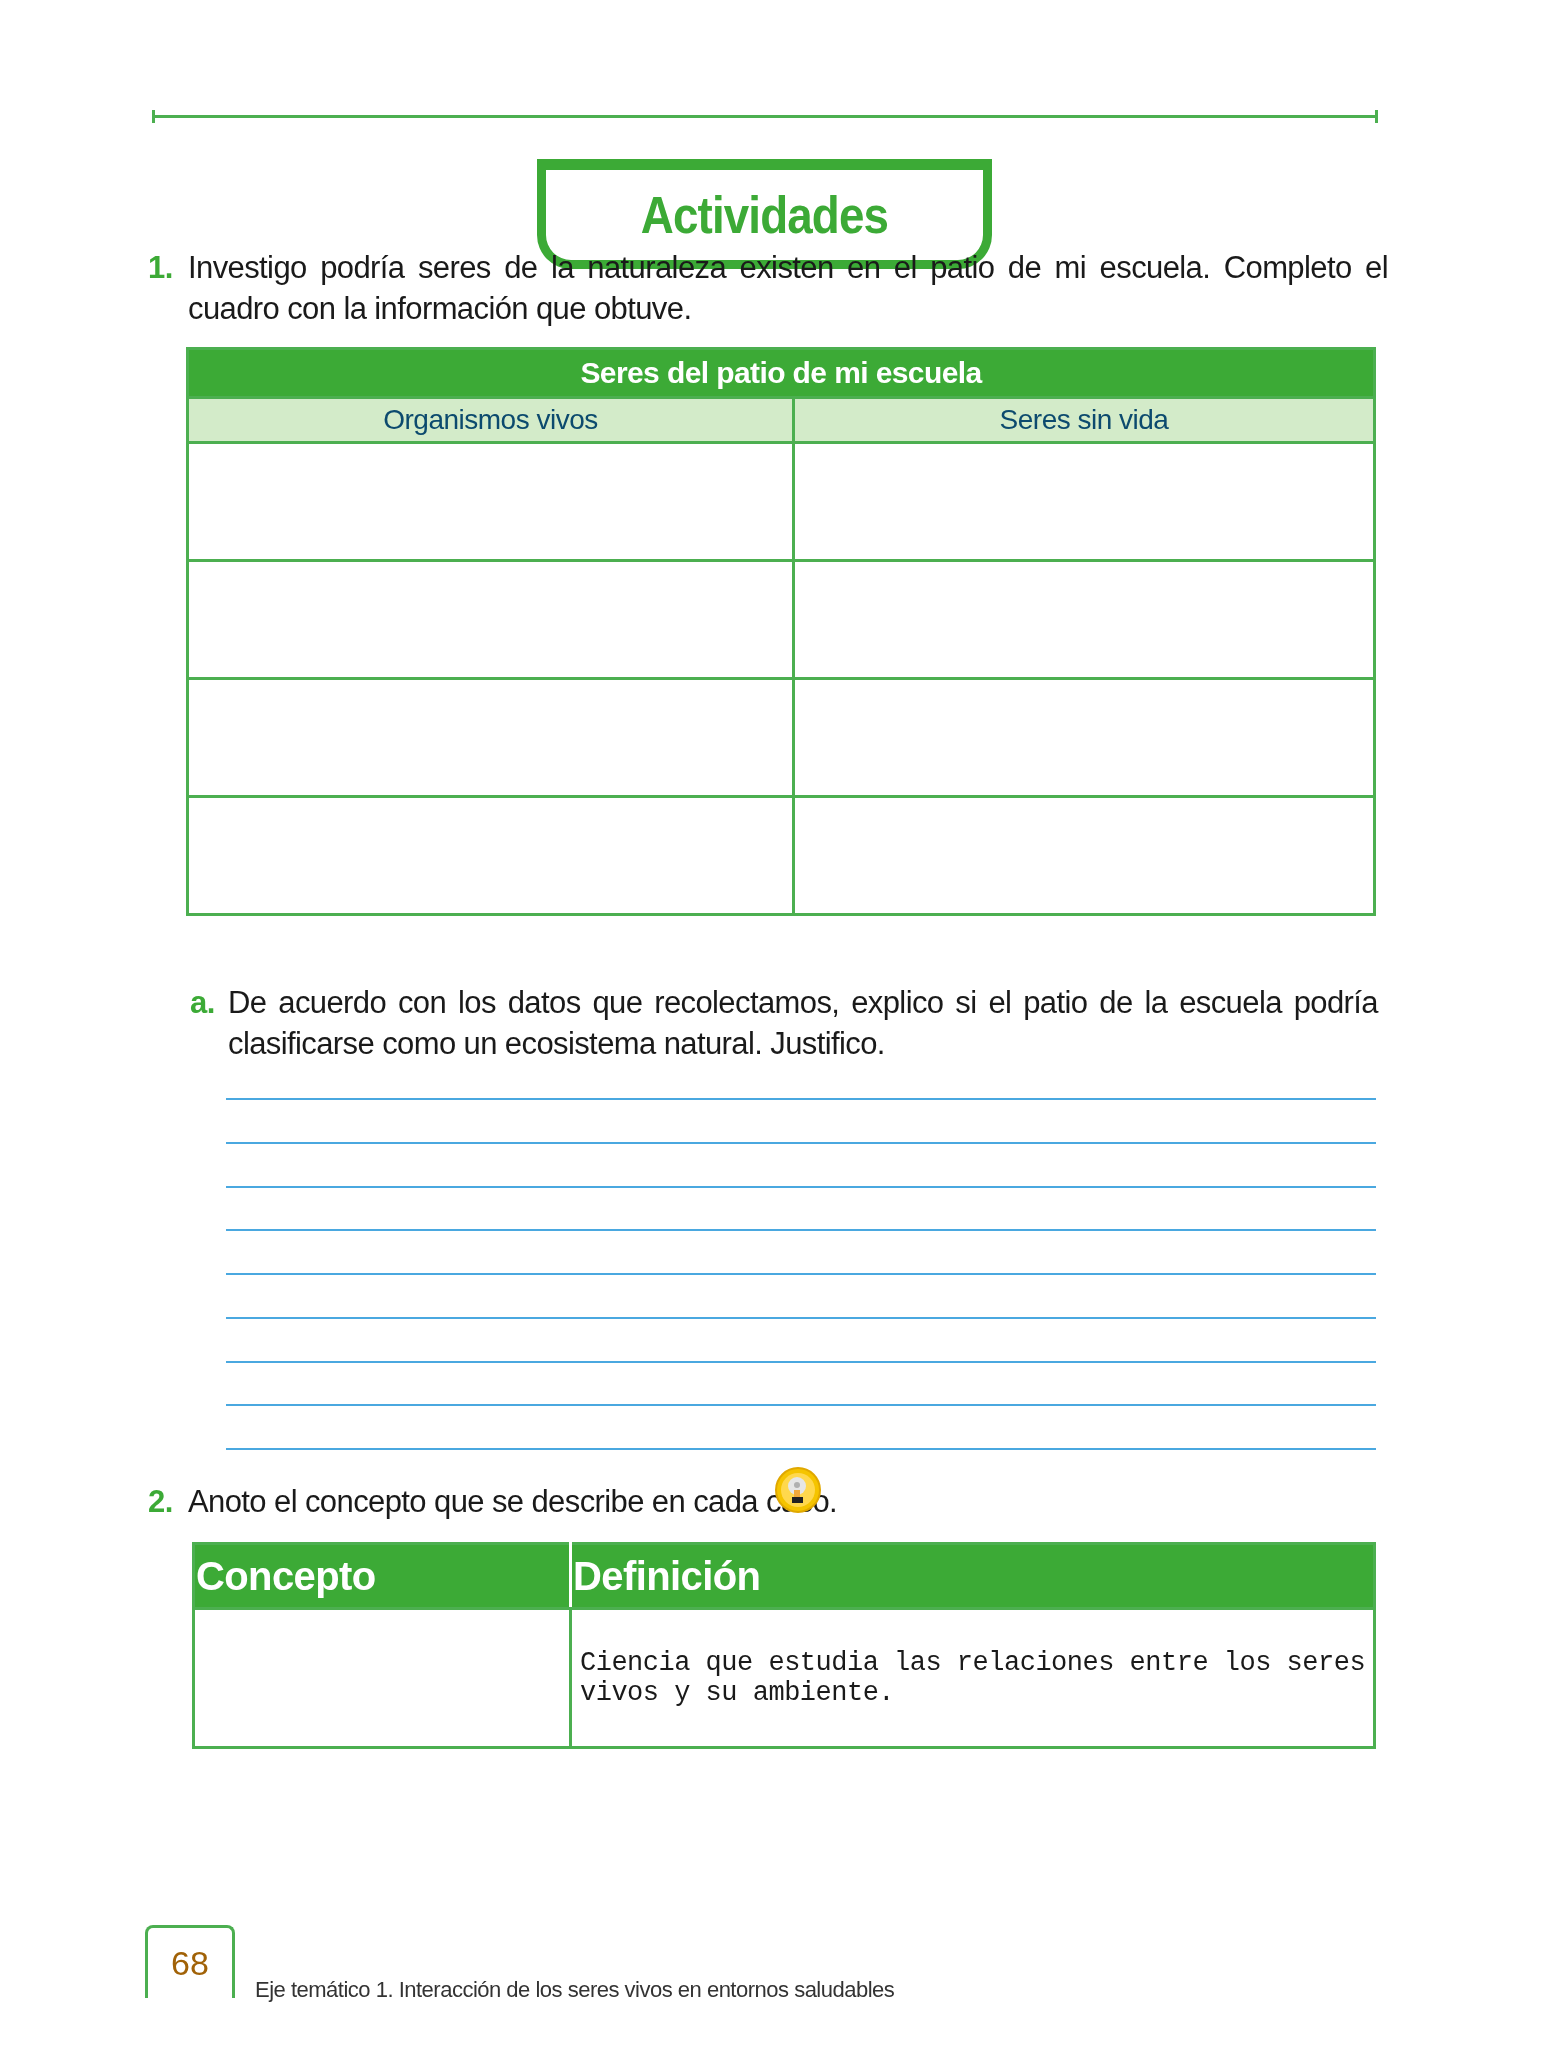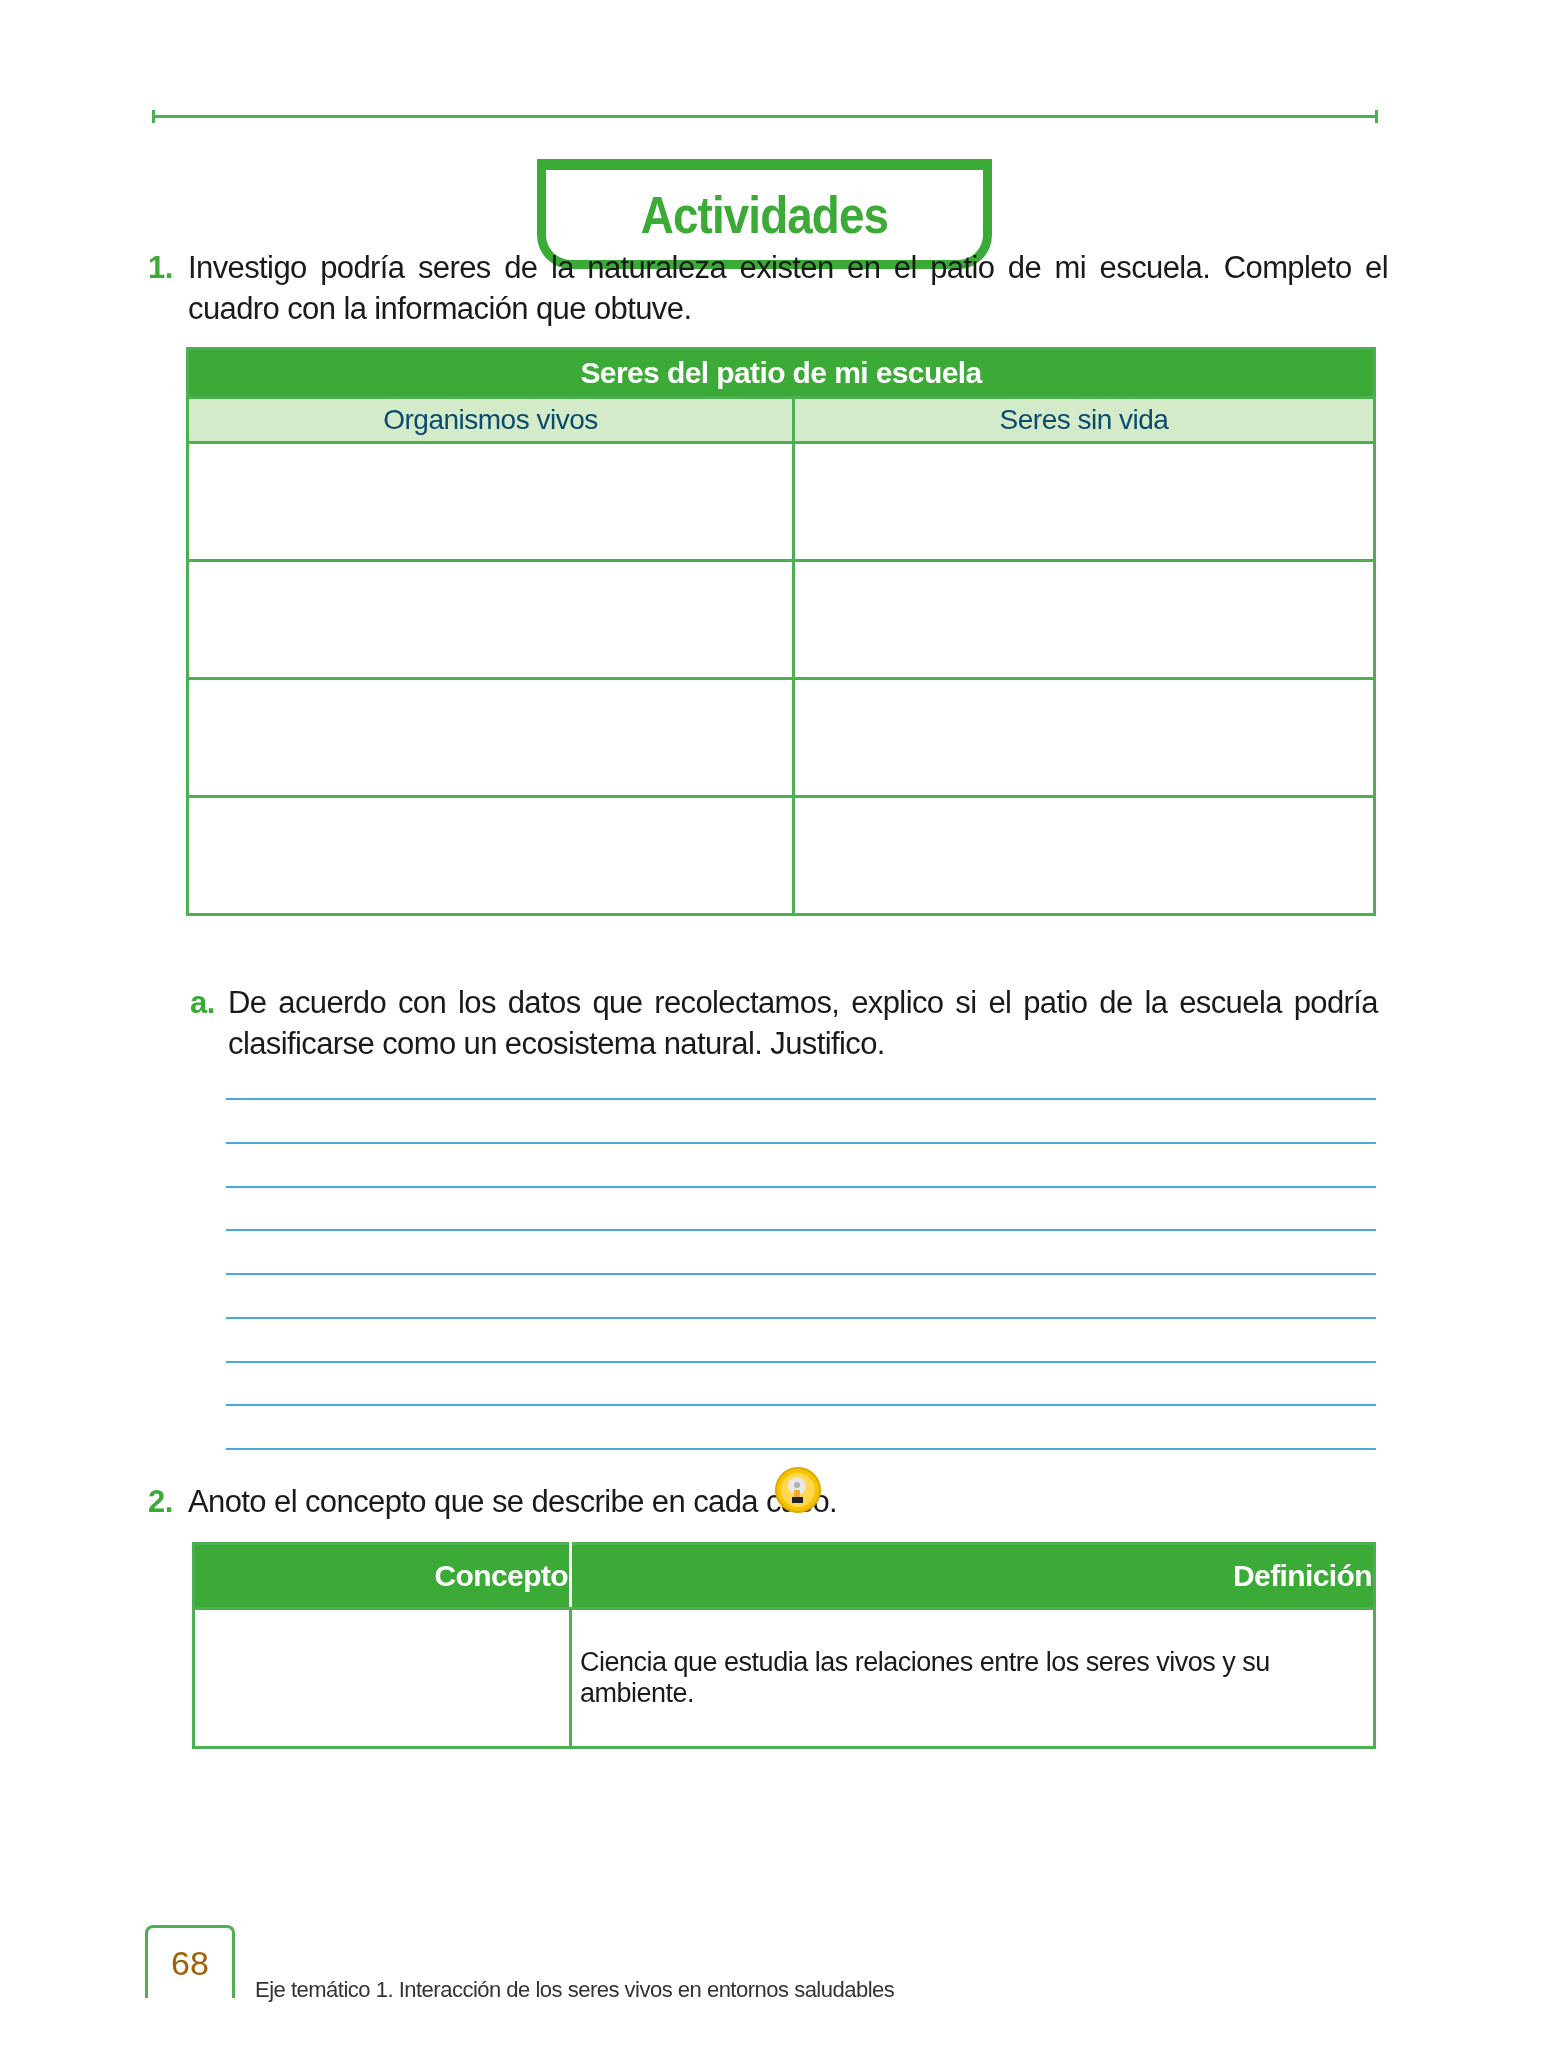--- a/index.html
+++ b/index.html
@@ -49,23 +49,23 @@
   .lines .ln { position: absolute; left: 0; width: 100%; height: 2px; background: #4aa8e0; }
 
   .q2 { left: 148px; top: 1481px; }
   .q2 .num { position: absolute; left: 0; top: 0; }
   .q2 .text { position: absolute; left: 40px; top: 0; white-space: nowrap; }
   .bulb { left: 774px; top: 1466px; width: 48px; height: 48px; }
 
   
   .t2 { left: 192px; top: 1542px; width: 1184px; }
   .t2 table td, .t2 table th { border: 3px solid #4caf50; }
-  .t2 .head { background: #3caa36; color: #fff; font-weight: bold; font-size: 30px; height: 60px; text-align: right; letter-spacing: -0.6px; }
+  .t2 .head { background: #3caa36; color: #fff; font-weight: bold; font-size: 40px; height: 60px; text-align: left; letter-spacing: -0.6px; }
   .t2 .head.first { border-right: 3px solid #ffffff; }
-  .t2 .row td { height: 134px; }
+  .t2 .row td { height: 134px; font-family: Liberation Mono, monospace; }
   .t2 .def { font-size: 27px; padding-left: 8px; letter-spacing: -0.5px; }
   .t2 col.c1 { width: 377px; }
 
   
   .page-box { left: 145px; top: 1925px; width: 84px; height: 70px; border: 3px solid #4caf50; border-bottom: none; border-radius: 8px 8px 0 0; display: flex; align-items: center; justify-content: center; font-size: 34px; color: #a16207; }
   .footer-text { left: 255px; top: 1946px; font-size: 22px; color: #333; letter-spacing: -0.5px; margin-top: 31px; }
 </style>
 </head>
 <body>
 

